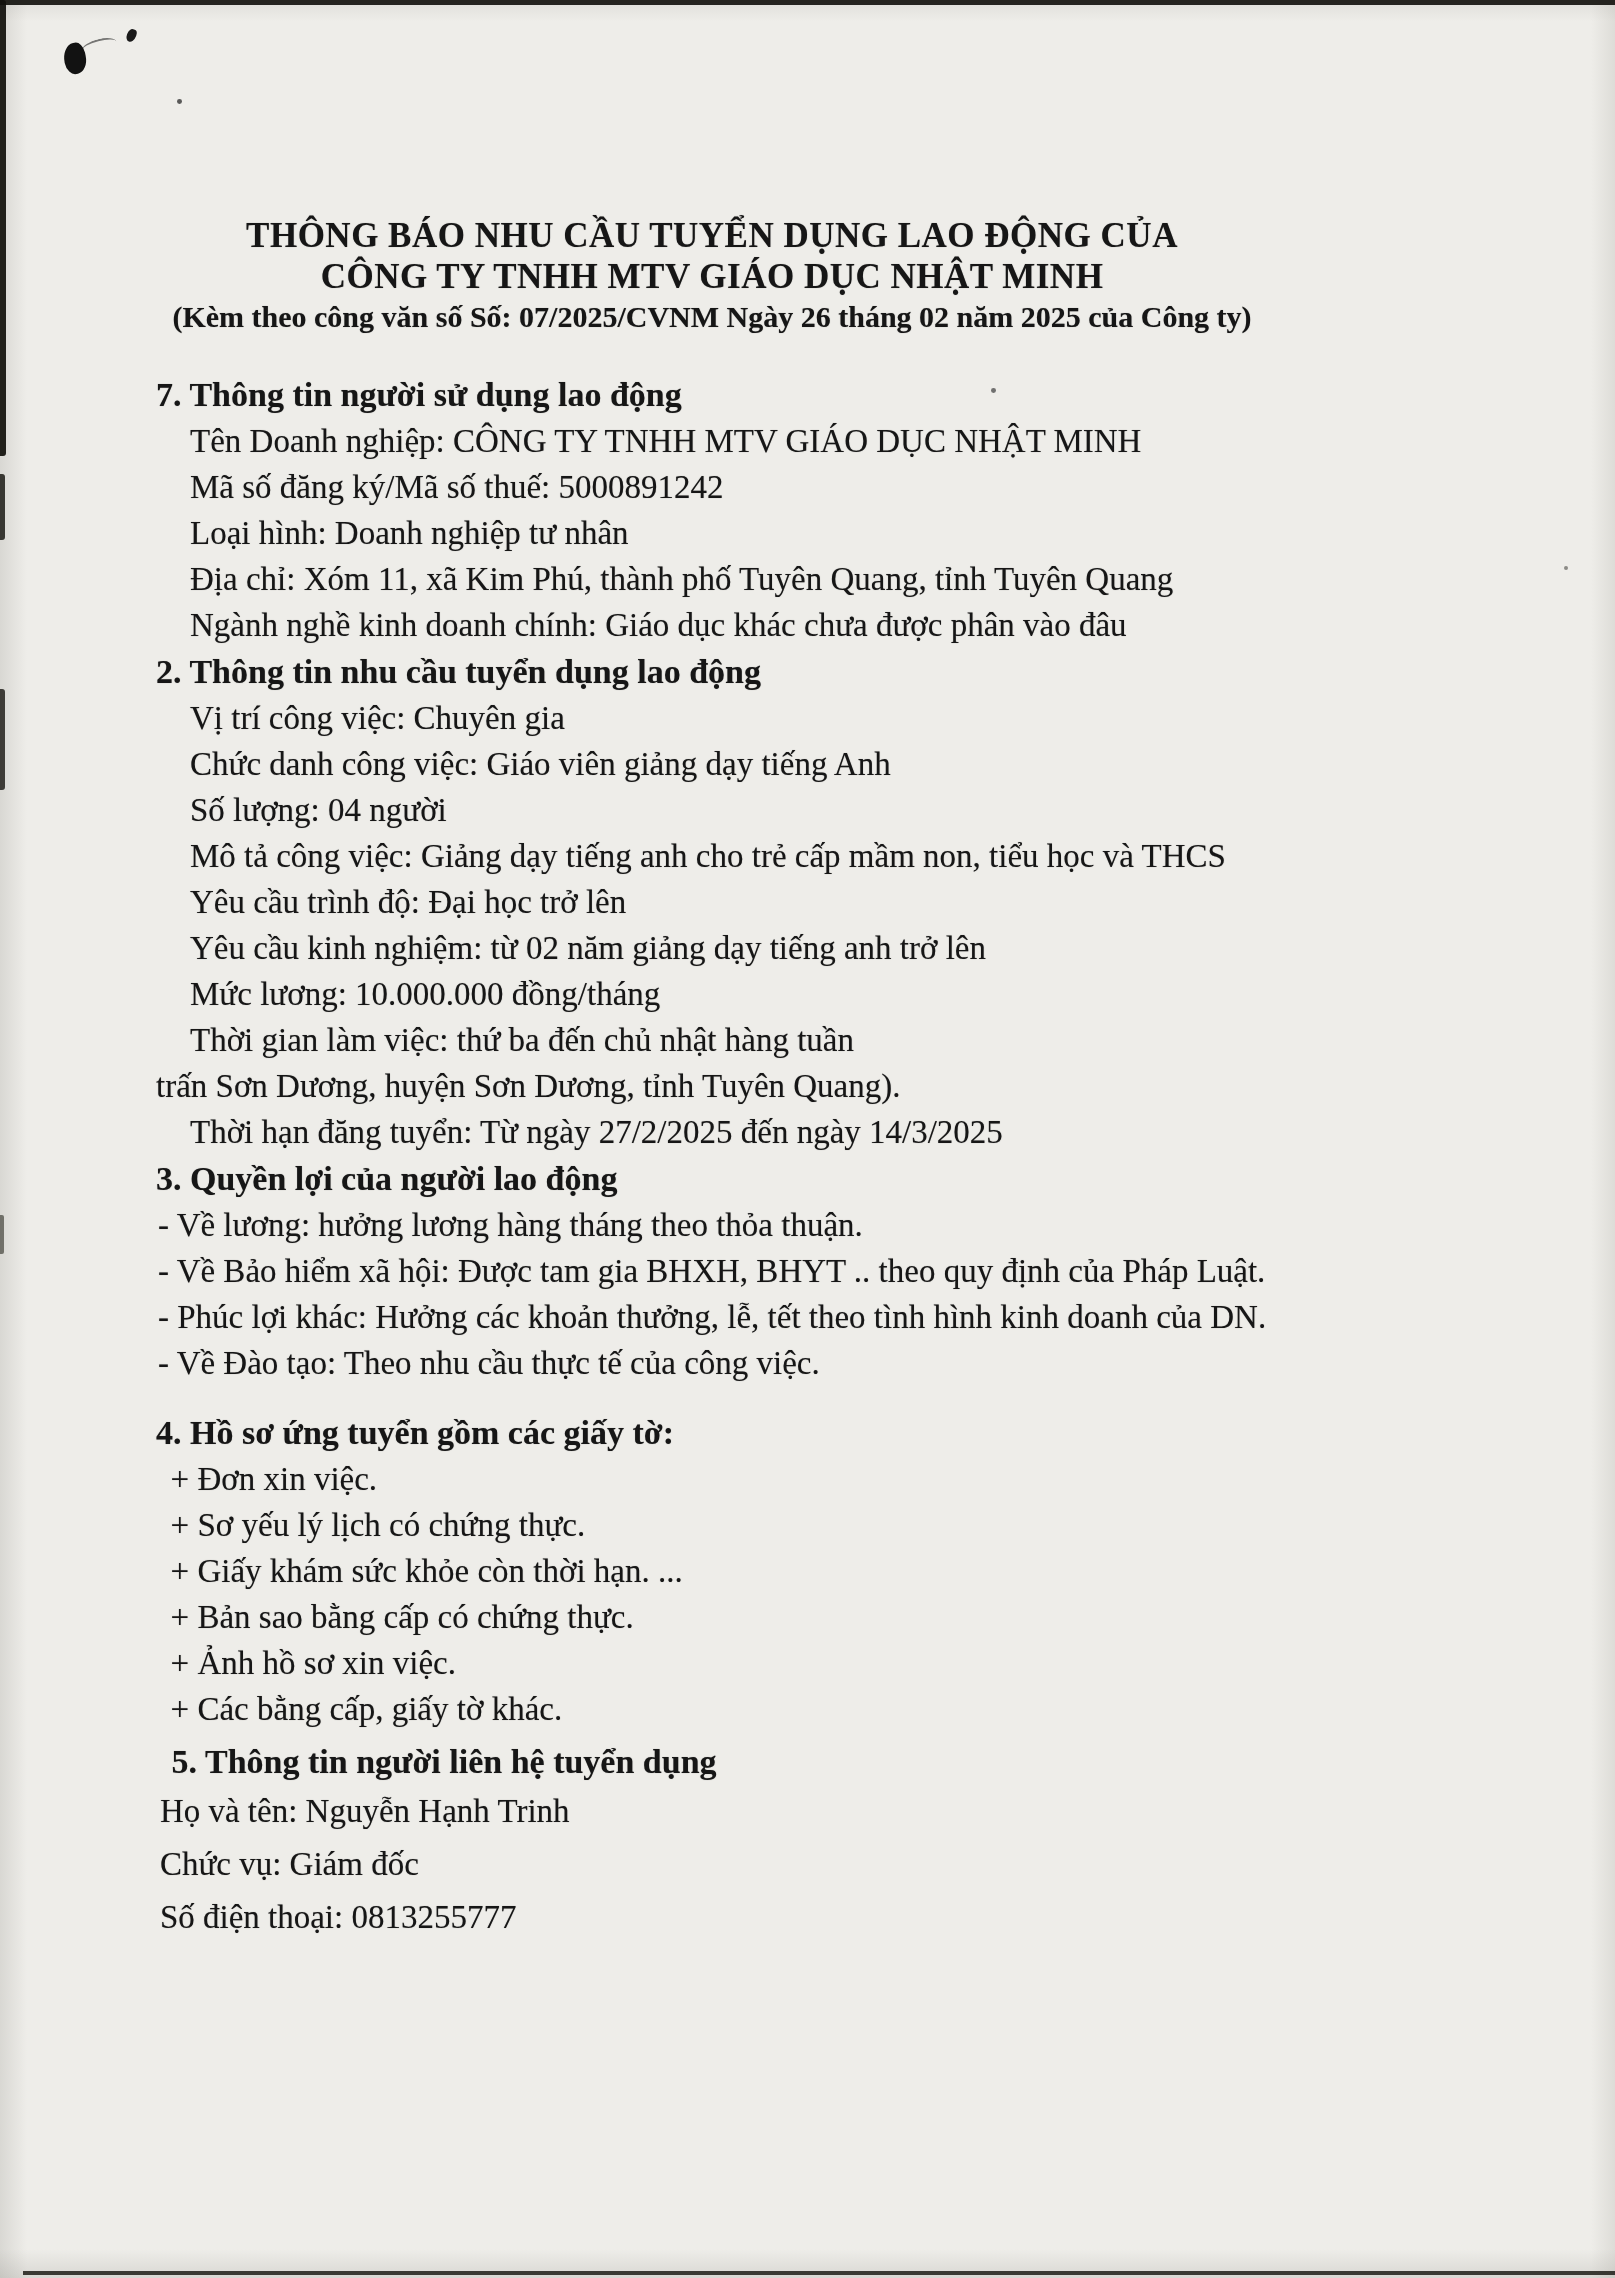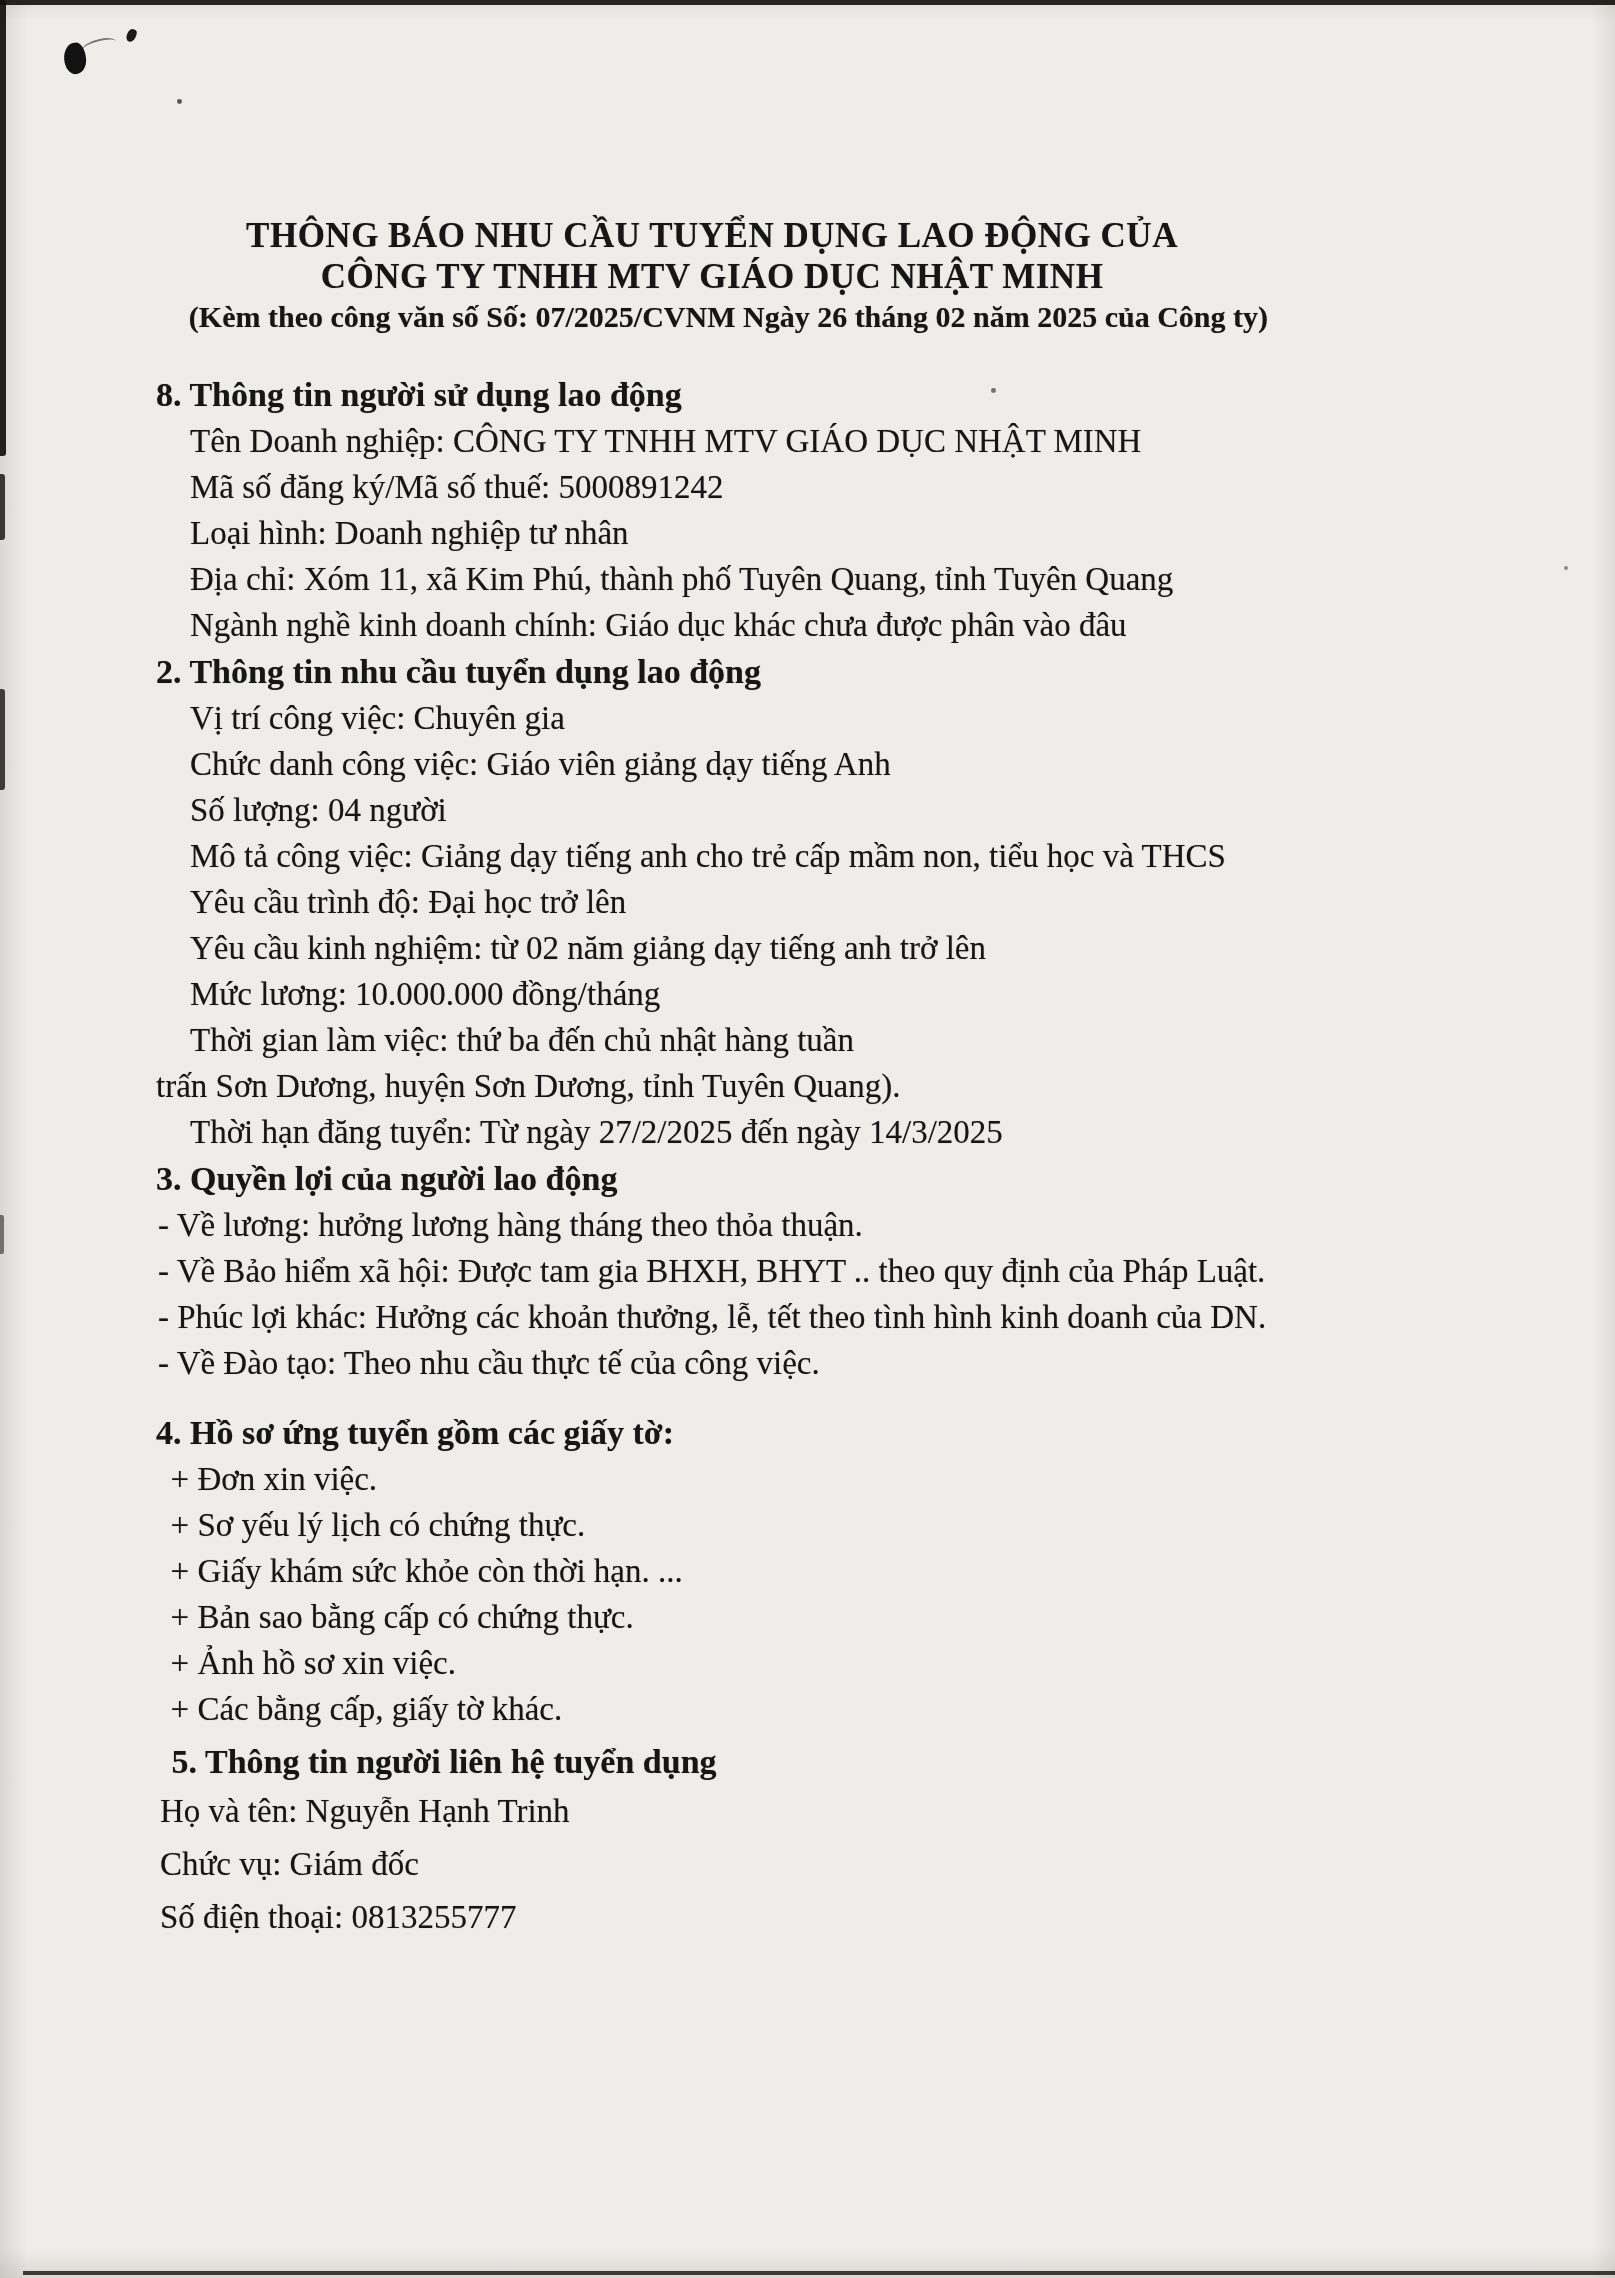--- a/index.html
+++ b/index.html
@@ -34,21 +34,21 @@
   .speck2{position:absolute;left:991px;top:388px;width:4.9px;height:4.9px;background:#3a3a3a;border-radius:50%;opacity:.7;}
   .speck3{position:absolute;left:1564px;top:566px;width:3.9px;height:3.9px;background:#4a4a44;border-radius:50%;opacity:.6;}
 
   .doc{
     position:absolute;left:0;top:0;width:1616px;
     text-shadow:0 0 1px rgba(10,10,10,.35);
   }
   .title-block{margin:217px 0 0 156px;width:1112px;text-align:center;}
   .t1{font-size:35px;font-weight:bold;line-height:37px;margin:0;letter-spacing:0.5px;}
   .t2{font-size:35px;font-weight:bold;line-height:37px;margin:4px;letter-spacing:0.5px;}
-  .t3{font-size:30px;font-weight:bold;line-height:35px;margin:0;text-align:right;}
+  .t3{font-size:30px;font-weight:bold;line-height:35px;margin:0;}
 
   .sec{margin-left:156px;}
   .sec-h{font-size:34px;font-weight:bold;line-height:47px;margin:0;}
   .sec1 .sec-h{margin-top:37px;}
   .sec4 .sec-h{margin-top:23.4px;}
   .sec5 .sec-h{margin-top:5.9px;padding-left:15.6px;}
   p.ln{font-size:33px;line-height:46px;margin:0;}
   .ind{padding-left:34px;}
   .noind{padding-left:0;}
   .dash{padding-left:2px;}
@@ -75,21 +75,21 @@
 
   <div class="doc">
 
     <div class="title-block">
       <p class="t1">THÔNG BÁO NHU CẦU TUYỂN DỤNG LAO ĐỘNG CỦA</p>
       <p class="t2">CÔNG TY TNHH MTV GIÁO DỤC NHẬT MINH</p>
       <p class="t3">(Kèm theo công văn số Số: 07/2025/CVNM Ngày 26 tháng 02 năm 2025 của Công ty)</p>
     </div>
 
     <div class="sec sec1">
-      <h2 class="sec-h">8. Thông tin người sử dụng lao động</h2>
+      <h2 class="sec-h">7. Thông tin người sử dụng lao động</h2>
       <p class="ln ind">Tên Doanh nghiệp: CÔNG TY TNHH MTV GIÁO DỤC NHẬT MINH</p>
       <p class="ln ind">Mã số đăng ký/Mã số thuế: 5000891242</p>
       <p class="ln ind">Loại hình: Doanh nghiệp tư nhân</p>
       <p class="ln ind">Địa chỉ: Xóm 11, xã Kim Phú, thành phố Tuyên Quang, tỉnh Tuyên Quang</p>
       <p class="ln ind">Ngành nghề kinh doanh chính: Giáo dục khác chưa được phân vào đâu</p>
     </div>
 
     <div class="sec sec2">
       <h2 class="sec-h">2. Thông tin nhu cầu tuyển dụng lao động</h2>
       <p class="ln ind">Vị trí công việc: Chuyên gia</p>

